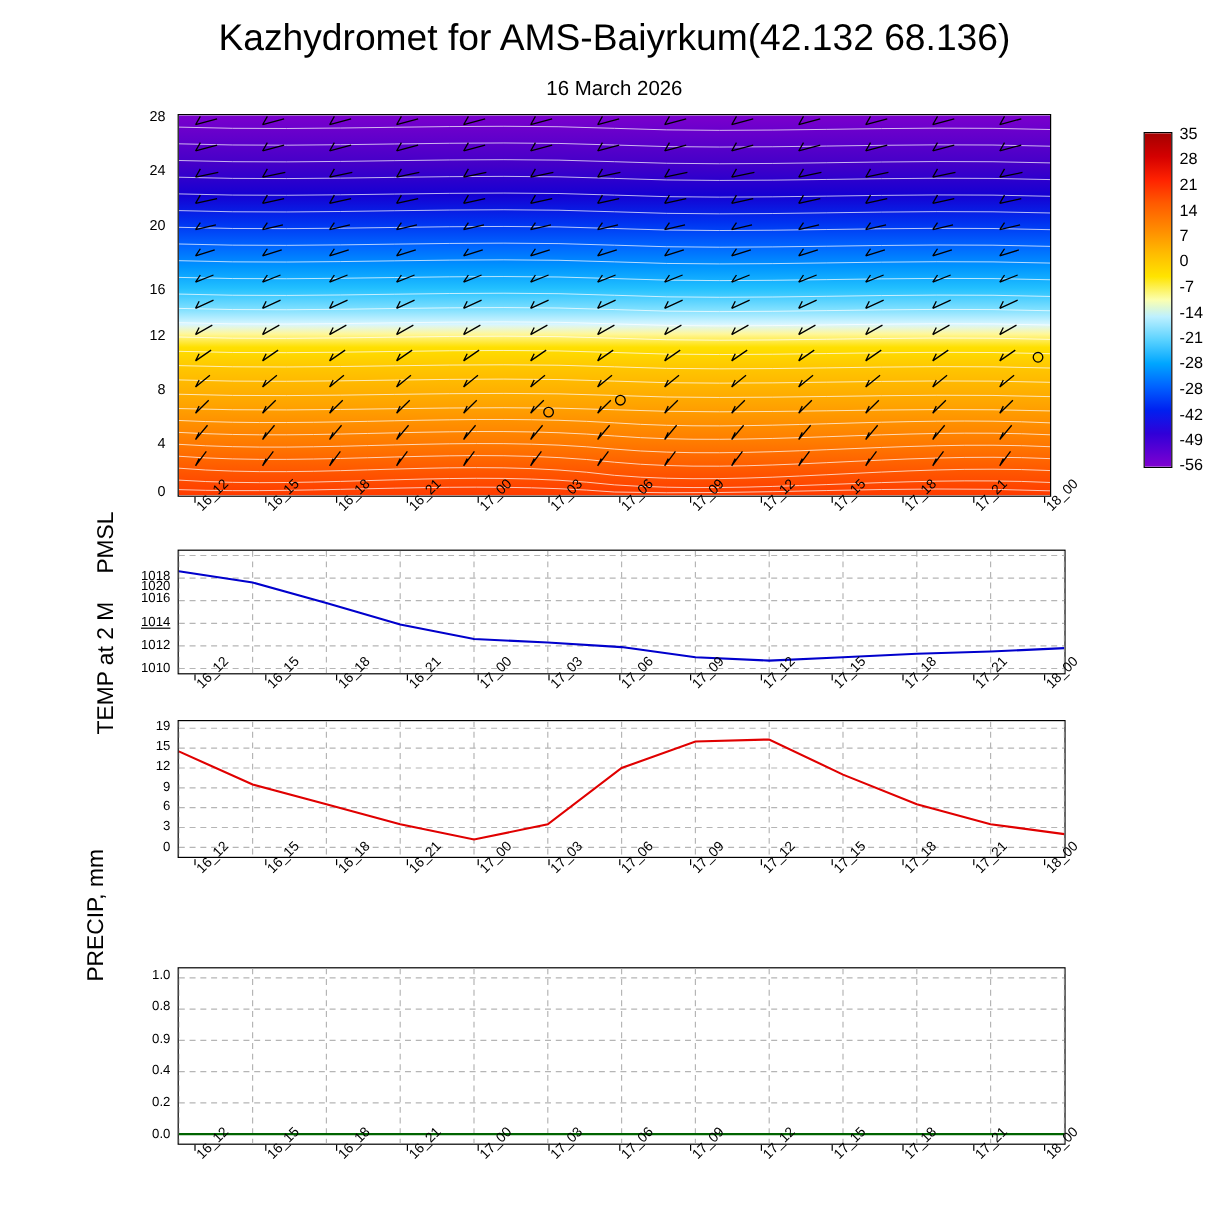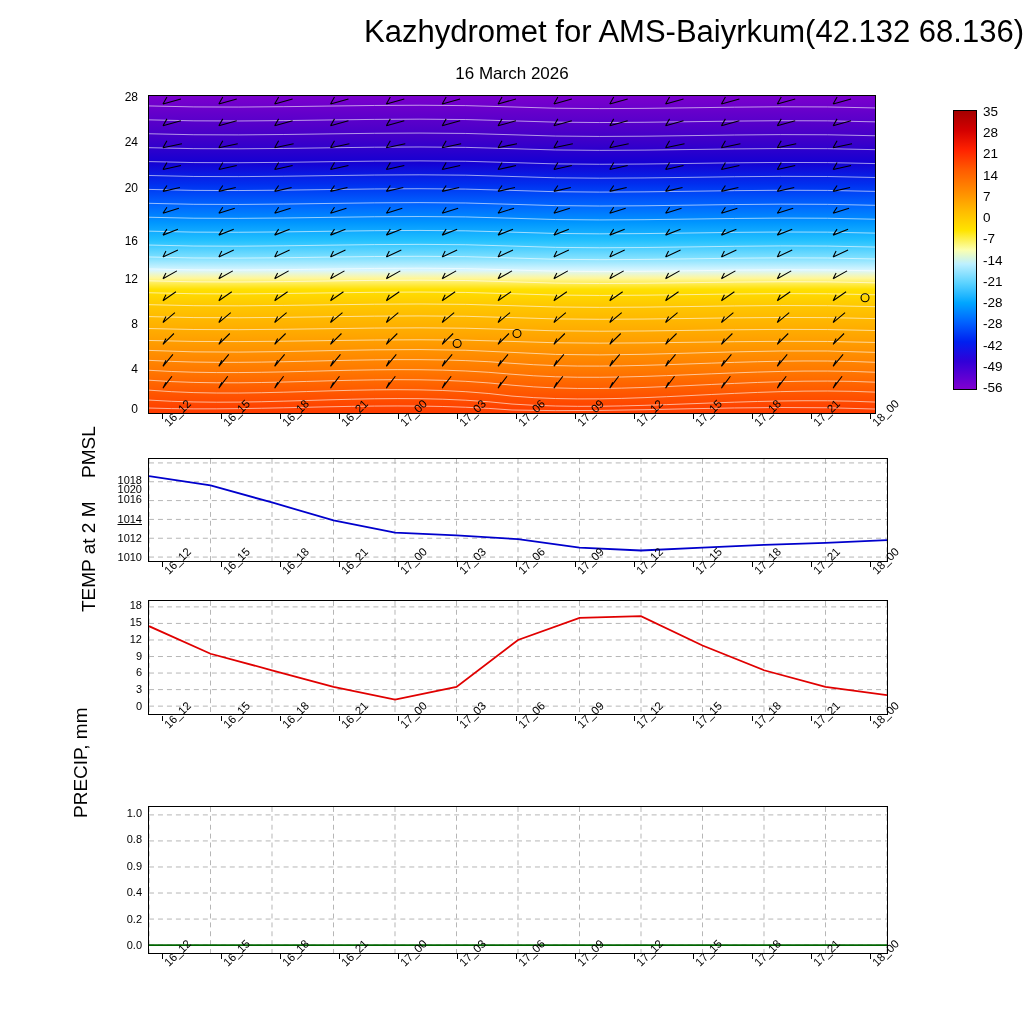--- a/index.html
+++ b/index.html
@@ -1,17 +1,17 @@
 <!DOCTYPE html>
 <html><head>
 <meta charset="utf-8">
 <style>
   html,body{margin:0;padding:0;}
   body{width:1024px;height:1024px;background:#ffffff;font-family:"Liberation Sans",sans-serif;position:relative;overflow:hidden;}
-  .title{position:absolute;left:0;top:14px;width:1024px;text-align:right;font-size:31px;color:#000;}
+  .title{position:absolute;left:0;top:14px;width:1024px;text-align:center;font-size:31px;color:#000;}
   .subtitle{position:absolute;left:0;top:64px;width:1024px;text-align:center;font-size:17px;color:#000;}
 
   
   #panel-sounding{position:absolute;left:148px;top:95px;width:728px;height:319px;border:1px solid #000;box-sizing:border-box;overflow:hidden;}
   #sounding-canvas{position:absolute;left:0;top:0;width:100%;height:100%;}
   .y-lab-s{position:absolute;right:auto;font-size:12px;color:#000;text-align:right;width:30px;}
 
   
   .xlab{position:absolute;font-size:11.5px;color:#000;transform:rotate(-45deg);transform-origin:left top;white-space:nowrap;}
 
@@ -305,21 +305,21 @@
   </svg>
 </div>
 <div class="axis-title" style="left:78px;top:612px;">TEMP at 2 M</div>
 <div id="temp-ylabs">
     <div class="ylab-small" style="left: 108px; top: 700px;">0</div>
     <div class="ylab-small" style="left: 108px; top: 683.167px;">3</div>
     <div class="ylab-small" style="left: 108px; top: 666.333px;">6</div>
     <div class="ylab-small" style="left: 108px; top: 649.5px;">9</div>
     <div class="ylab-small" style="left: 108px; top: 632.667px;">12</div>
     <div class="ylab-small" style="left: 108px; top: 615.833px;">15</div>
-    <div class="ylab-small" style="left: 108px; top: 599px;">18</div>
+    <div class="ylab-small" style="left: 108px; top: 599px;">19</div>
   </div>
 <div id="xlabs-temp">
     <div class="xlab" style="left: 162px; top: 722px;">16_12</div>
     <div class="tickmark" style="left: 162px; top: 716px;"></div>
     <div class="xlab" style="left: 221px; top: 722px;">16_15</div>
     <div class="tickmark" style="left: 221px; top: 716px;"></div>
     <div class="xlab" style="left: 280px; top: 722px;">16_18</div>
     <div class="tickmark" style="left: 280px; top: 716px;"></div>
     <div class="xlab" style="left: 339px; top: 722px;">16_21</div>
     <div class="tickmark" style="left: 339px; top: 716px;"></div>

